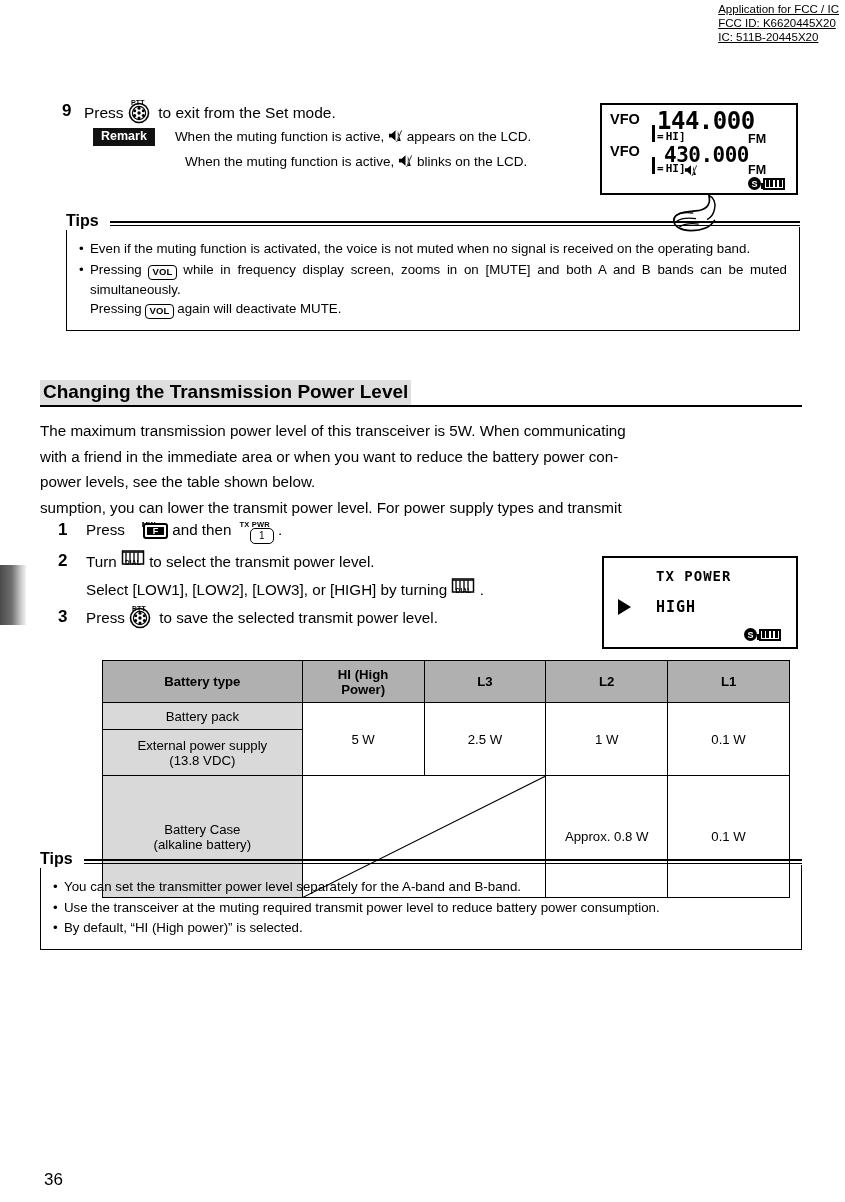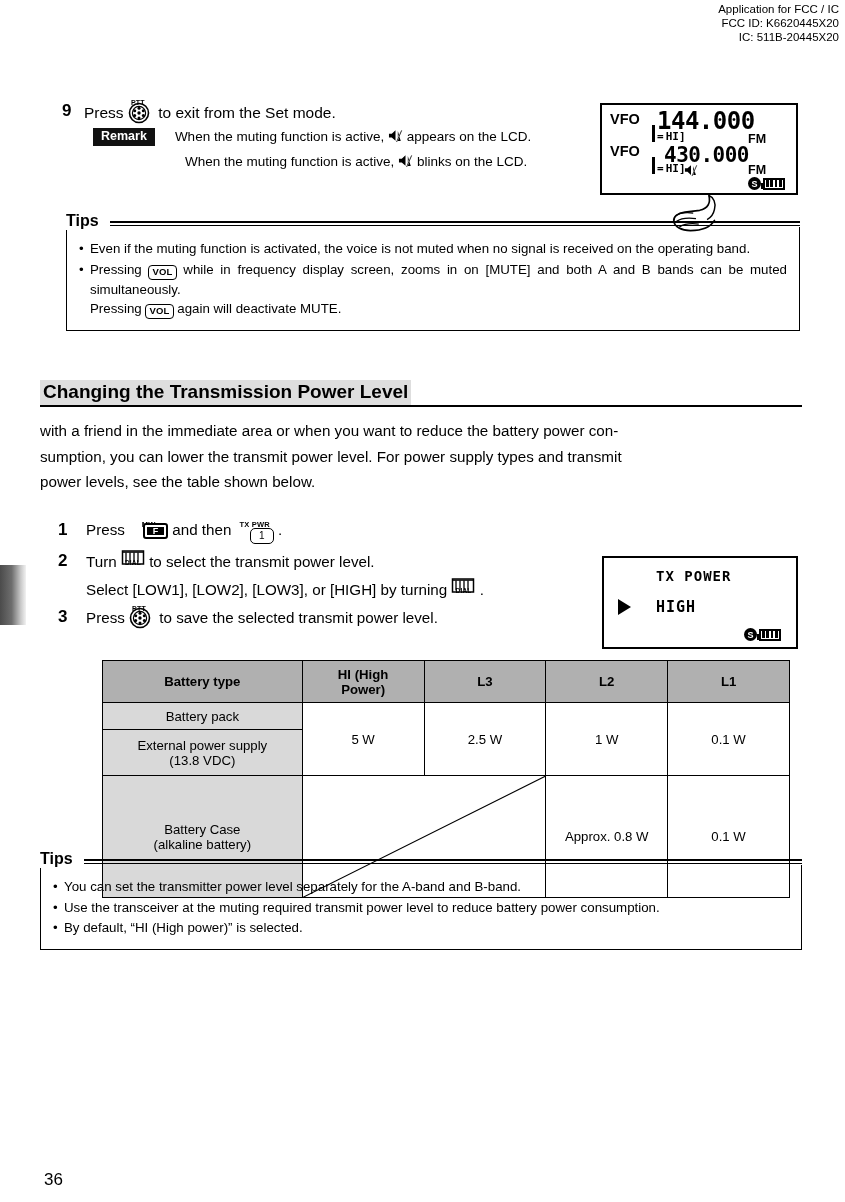--- a/index.html
+++ b/index.html
@@ -8,21 +8,21 @@
     background: #ffffff;
     font-family: "Liberation Sans", sans-serif;
     color: #000;
     overflow: hidden;
   }
   .page { position: relative; width: 845px; height: 1202px; }
 
   
   .fcc-block {
     position: absolute; top: 2px; right: 6px;
-    text-align: right; font-size: 11.5px; line-height: 14px; color: #000;
+    font-size: 11.5px; line-height: 14px; color: #000; text-decoration: underline;
   }
 
   
   .side-tab {
     position: absolute; left: 0; top: 565px;
     width: 26px; height: 60px;
     background: linear-gradient(to right, #4b4b4b 0%, #6e6e6e 45%, #c9c9c9 80%, #f2f2f2 100%);
   }
 
   
@@ -295,23 +295,24 @@
   </div>
 
   <div class="h2-wrap">
     <div>
       <span class="h2-inner">Changing the Transmission Power Level</span>
     </div>
     <div class="h2-underline"></div>
   </div>
 
   <div class="para">
+    <div>The maximum transmission power level of this transceiver is 5W. When communicating</div>
     <div>with a friend in the immediate area or when you want to reduce the battery power con-</div>
+    <div>power levels, see the table shown below.</div>
     <div>sumption, you can lower the transmit power level. For power supply types and transmit</div>
-    <div>power levels, see the table shown below.</div>
   </div>
 
   <div class="steps">
     <div class="s-row">
       <div class="s-num">1</div>
       <div class="s-txt">
         <span>Press</span>
         <span class="key-wrap">
           <span class="key-top-lbl">MW</span>
           <span class="key-f"></span>

